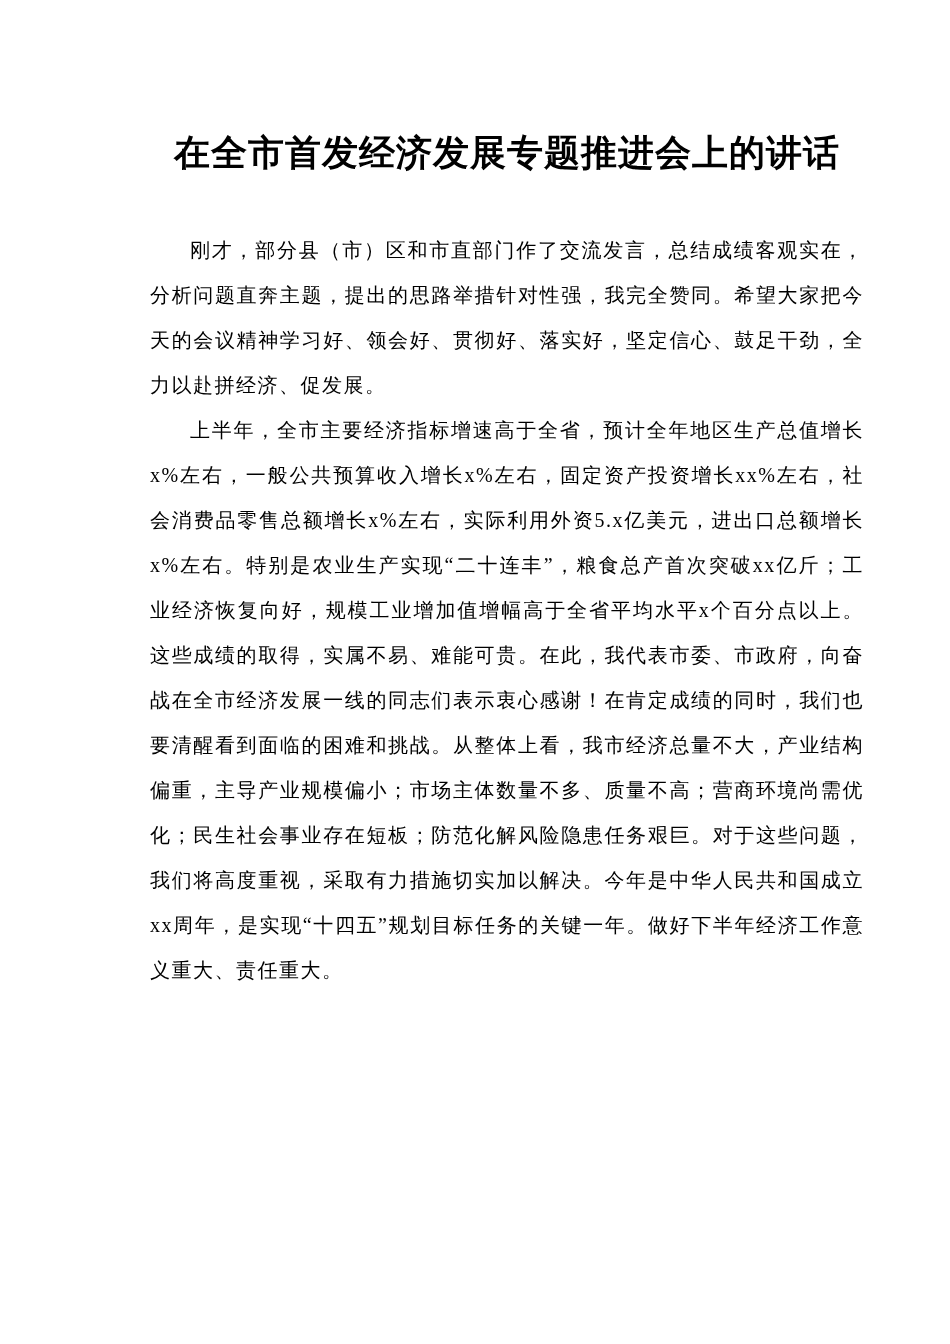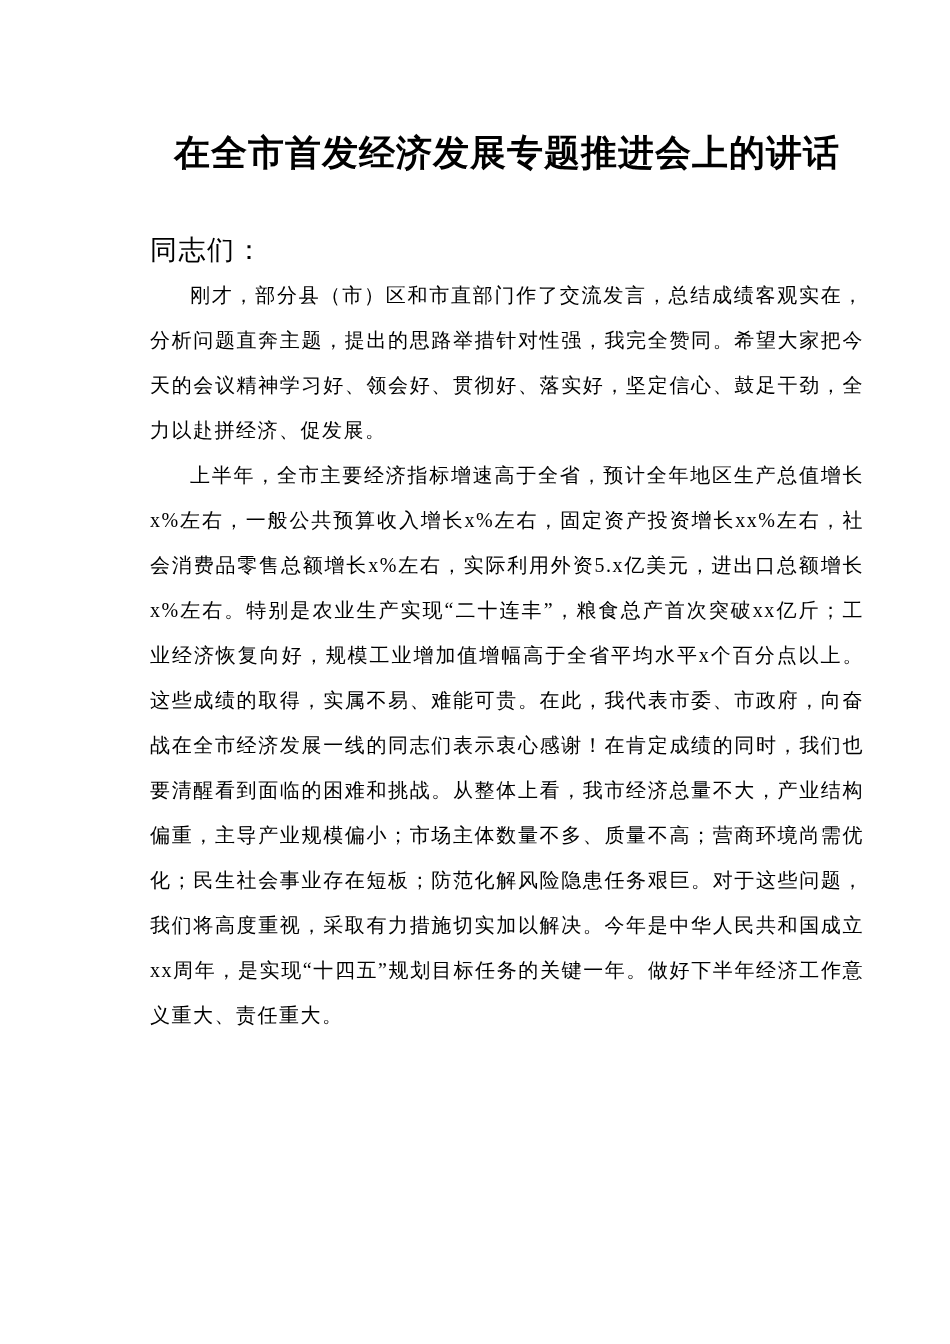--- a/index.html
+++ b/index.html
@@ -43,18 +43,17 @@
     text-align: justify;
     text-justify: inter-ideograph;
   }
 </style>
 </head>
 <body>
 
 <div class="page">
   <h1 class="doc-title">在全市首发经济发展专题推进会上的讲话</h1>
 
-  <p class="salutation">同志们：</p>
 
   <p class="body-para">刚才，部分县（市）区和市直部门作了交流发言，总结成绩客观实在，分析问题直奔主题，提出的思路举措针对性强，我完全赞同。希望大家把今天的会议精神学习好、领会好、贯彻好、落实好，坚定信心、鼓足干劲，全力以赴拼经济、促发展。</p>
 
   <p class="body-para">上半年，全市主要经济指标增速高于全省，预计全年地区生产总值增长x%左右，一般公共预算收入增长x%左右，固定资产投资增长xx%左右，社会消费品零售总额增长x%左右，实际利用外资5.x亿美元，进出口总额增长x%左右。特别是农业生产实现“二十连丰”，粮食总产首次突破xx亿斤；工业经济恢复向好，规模工业增加值增幅高于全省平均水平x个百分点以上。这些成绩的取得，实属不易、难能可贵。在此，我代表市委、市政府，向奋战在全市经济发展一线的同志们表示衷心感谢！在肯定成绩的同时，我们也要清醒看到面临的困难和挑战。从整体上看，我市经济总量不大，产业结构偏重，主导产业规模偏小；市场主体数量不多、质量不高；营商环境尚需优化；民生社会事业存在短板；防范化解风险隐患任务艰巨。对于这些问题，我们将高度重视，采取有力措施切实加以解决。今年是中华人民共和国成立xx周年，是实现“十四五”规划目标任务的关键一年。做好下半年经济工作意义重大、责任重大。</p>
 </div>
 
 </body></html>

